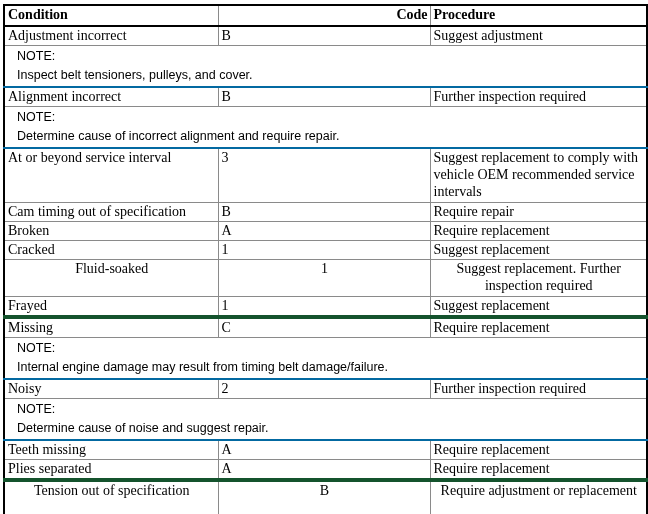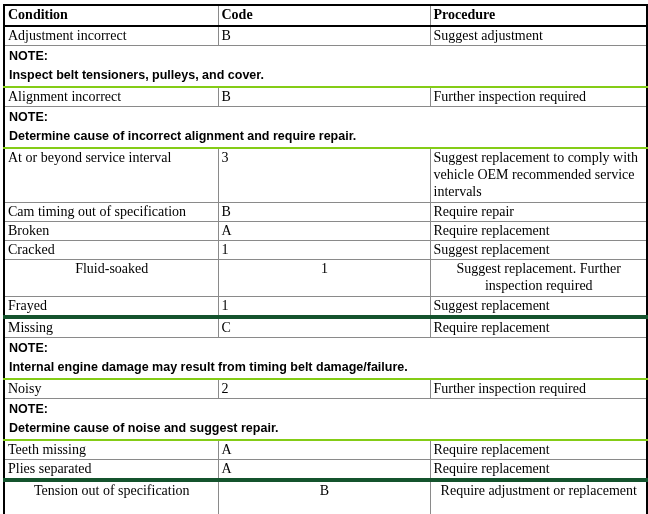--- a/index.html
+++ b/index.html
@@ -15,33 +15,33 @@
     border: 1px solid #8a8a8a;
     padding: 0 2px 0 3px;
     vertical-align: top;
     font-family: "Liberation Serif", serif;
     font-size: 14px;
     line-height: 17px;
     color: #000;
     text-align: left;
   }
   .tbl th { font-weight: bold; height: 19px; border-bottom: 2px solid #000; }
-  .tbl th.code-h { text-align: left; }
+  .tbl th.code-h { text-align: right; }
   .tbl tr.data td { height: 18px; }
   .tbl tr.tall3 td { height: 53px; }
   .tbl tr.tall2 td { height: 36px; text-align: center; }
   .tbl tr.note td {
     font-family: "Liberation Sans", sans-serif;
     font-size: 12.5px;
-    font-weight: bold;
+    font-weight: normal;
     line-height: 19px;
-    padding: 1px 4px 0 4px;
+    padding: 1px 4px 0 12px;
     height: 39px;
     border-top: 1px solid #8a8a8a;
-    border-bottom: 2px solid #84cc16;
+    border-bottom: 2px solid #0369a1;
   }
   .tbl tr.dark-top td { border-top: 4px solid #14532d; }
   .note-label, .note-text { display: block; }
 </style>
 </head>
 <body>
 
 <table class="tbl">
   <colgroup>
     <col style="width:214px">

